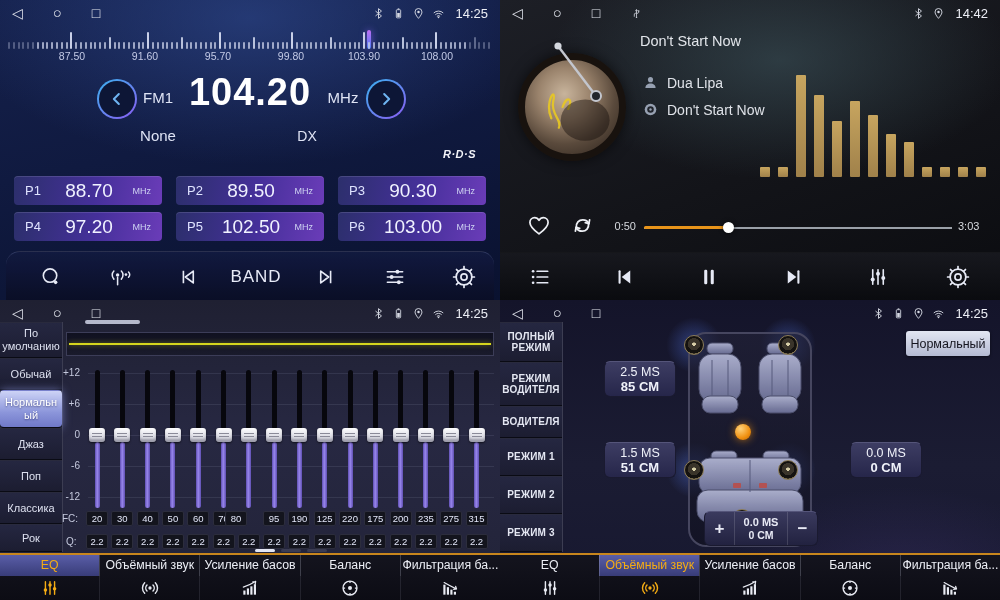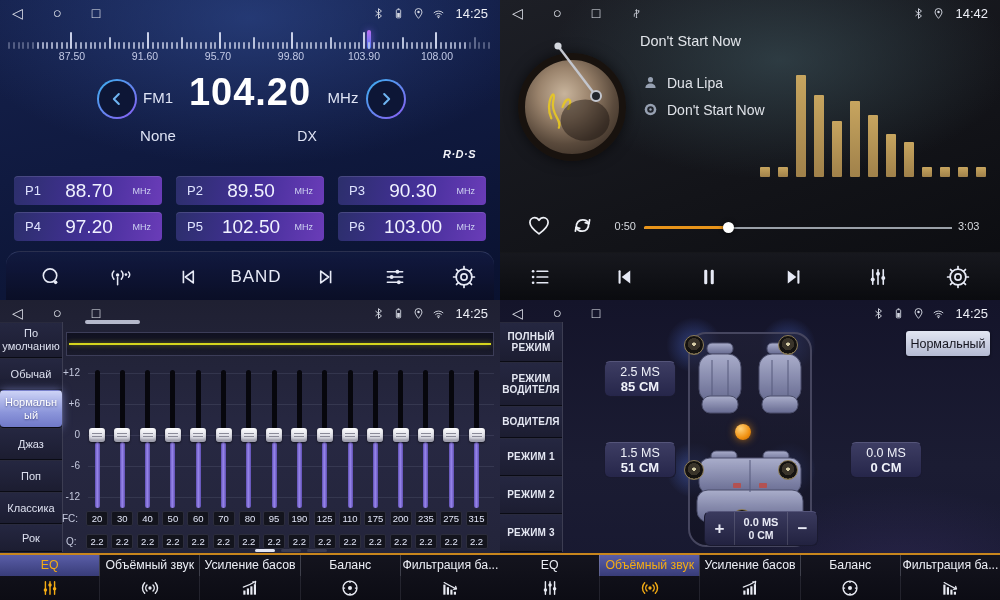--- a/index.html
+++ b/index.html
@@ -661,21 +661,21 @@
         <div class="trk-bot"></div>
         <div class="eq-thumb"></div>
       </div>
       <div class="band-box" style="left: 212.5px; top: 211px;">70</div>
       <div class="band-box" style="left: 212.5px; top: 234px;">2.2</div>
       <div class="eq-slider" style="left: 238.8px; top: 68px;">
         <div class="trk-top"></div>
         <div class="trk-bot"></div>
         <div class="eq-thumb"></div>
       </div>
-      <div class="band-box" style="left: 239px; top: 211px;">80</div>
+      <div class="band-box" style="left: 225px; top: 211px;">80</div>
       <div class="band-box" style="left: 237.8px; top: 234px;">2.2</div>
       <div class="eq-slider" style="left: 264.1px; top: 68px;">
         <div class="trk-top"></div>
         <div class="trk-bot"></div>
         <div class="eq-thumb"></div>
       </div>
       <div class="band-box" style="left: 263.1px; top: 211px;">95</div>
       <div class="band-box" style="left: 263.1px; top: 234px;">2.2</div>
       <div class="eq-slider" style="left: 289.4px; top: 68px;">
         <div class="trk-top"></div>
@@ -689,21 +689,21 @@
         <div class="trk-bot"></div>
         <div class="eq-thumb"></div>
       </div>
       <div class="band-box" style="left: 313.7px; top: 211px;">125</div>
       <div class="band-box" style="left: 313.7px; top: 234px;">2.2</div>
       <div class="eq-slider" style="left: 340px; top: 68px;">
         <div class="trk-top"></div>
         <div class="trk-bot"></div>
         <div class="eq-thumb"></div>
       </div>
-      <div class="band-box" style="left: 339px; top: 211px;">110</div>
+      <div class="band-box" style="left: 339px; top: 211px;">220</div>
       <div class="band-box" style="left: 339px; top: 234px;">2.2</div>
       <div class="eq-slider" style="left: 365.3px; top: 68px;">
         <div class="trk-top"></div>
         <div class="trk-bot"></div>
         <div class="eq-thumb"></div>
       </div>
       <div class="band-box" style="left: 364.3px; top: 211px;">175</div>
       <div class="band-box" style="left: 364.3px; top: 234px;">2.2</div>
       <div class="eq-slider" style="left: 390.6px; top: 68px;">
         <div class="trk-top"></div>

